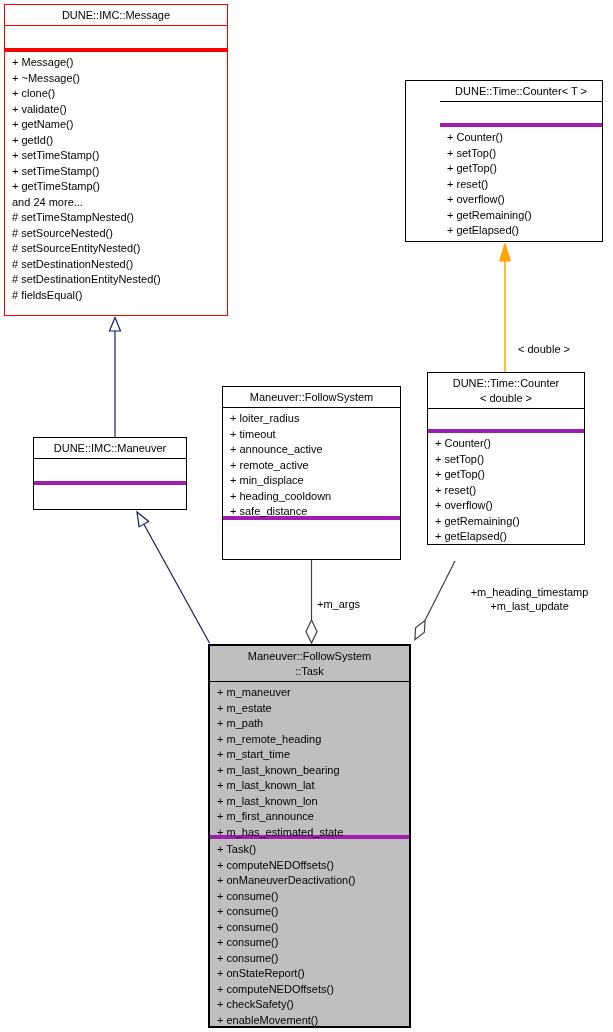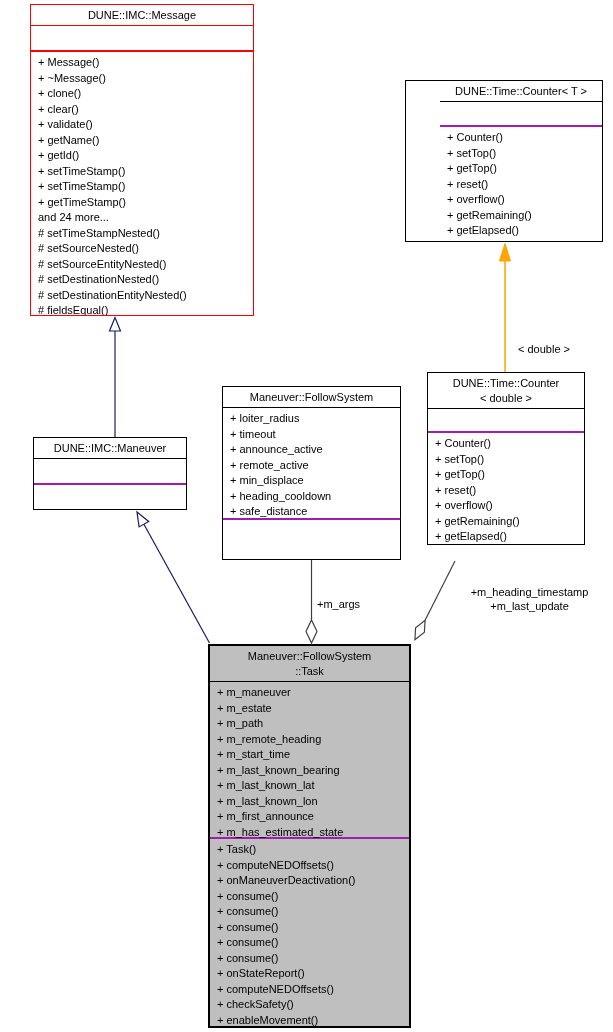--- a/index.html
+++ b/index.html
@@ -30,32 +30,32 @@
   }
   .uml-box .title {
     text-align: center;
     padding: 3px 4px 2px 4px;
     line-height: 15px;
     border-bottom: 1px solid #000000;
     flex: 0 0 auto;
     white-space: nowrap;
   }
   .uml-box .compartment {
-    border-bottom: 2px solid #a21caf;
+    border-bottom: 4px solid #a21caf;
     flex: 0 0 auto;
     box-sizing: border-box;
   }
   .uml-box .compartment:last-child { border-bottom: none; flex: 1 1 auto; }
   .uml-box .members {
     padding: 3px 3px 3px 7px;
     line-height: 15.5px;
     white-space: nowrap;
     text-align: left;
   }
-  .box-red { border-color: #ff0000; margin-left: 26px; }
+  .box-red { border-color: #ff0000; }
   .box-red .title, .box-red .compartment { border-bottom-color: #ff0000; }
   .box-current { border-width: 2px; background: #bfbfbf; }
   .edge-label {
     position: absolute;
     line-height: 14px;
     white-space: nowrap;
     color: #000000;
   }
   .edge-label.center { text-align: center; white-space: normal; }
 </style>
@@ -93,21 +93,20 @@
   </svg>
 
   <div class="uml-box box-red" style="left:4px; top:4px; width:224px; height:312px;">
     <div class="title">DUNE::IMC::Message</div>
     <div class="compartment" style="height:26px;"></div>
     <div class="compartment members">
 
     <div class="member">+ Message()</div>
         <div class="member">+ ~Message()</div>
         <div class="member">+ clone()</div>
-        <div class="member">+ clear()</div>
         <div class="member">+ validate()</div>
         <div class="member">+ getName()</div>
         <div class="member">+ getId()</div>
         <div class="member">+ setTimeStamp()</div>
         <div class="member">+ setTimeStamp()</div>
         <div class="member">+ getTimeStamp()</div>
         <div class="member">and 24 more...</div>
         <div class="member"># setTimeStampNested()</div>
         <div class="member"># setSourceNested()</div>
         <div class="member"># setSourceEntityNested()</div>

